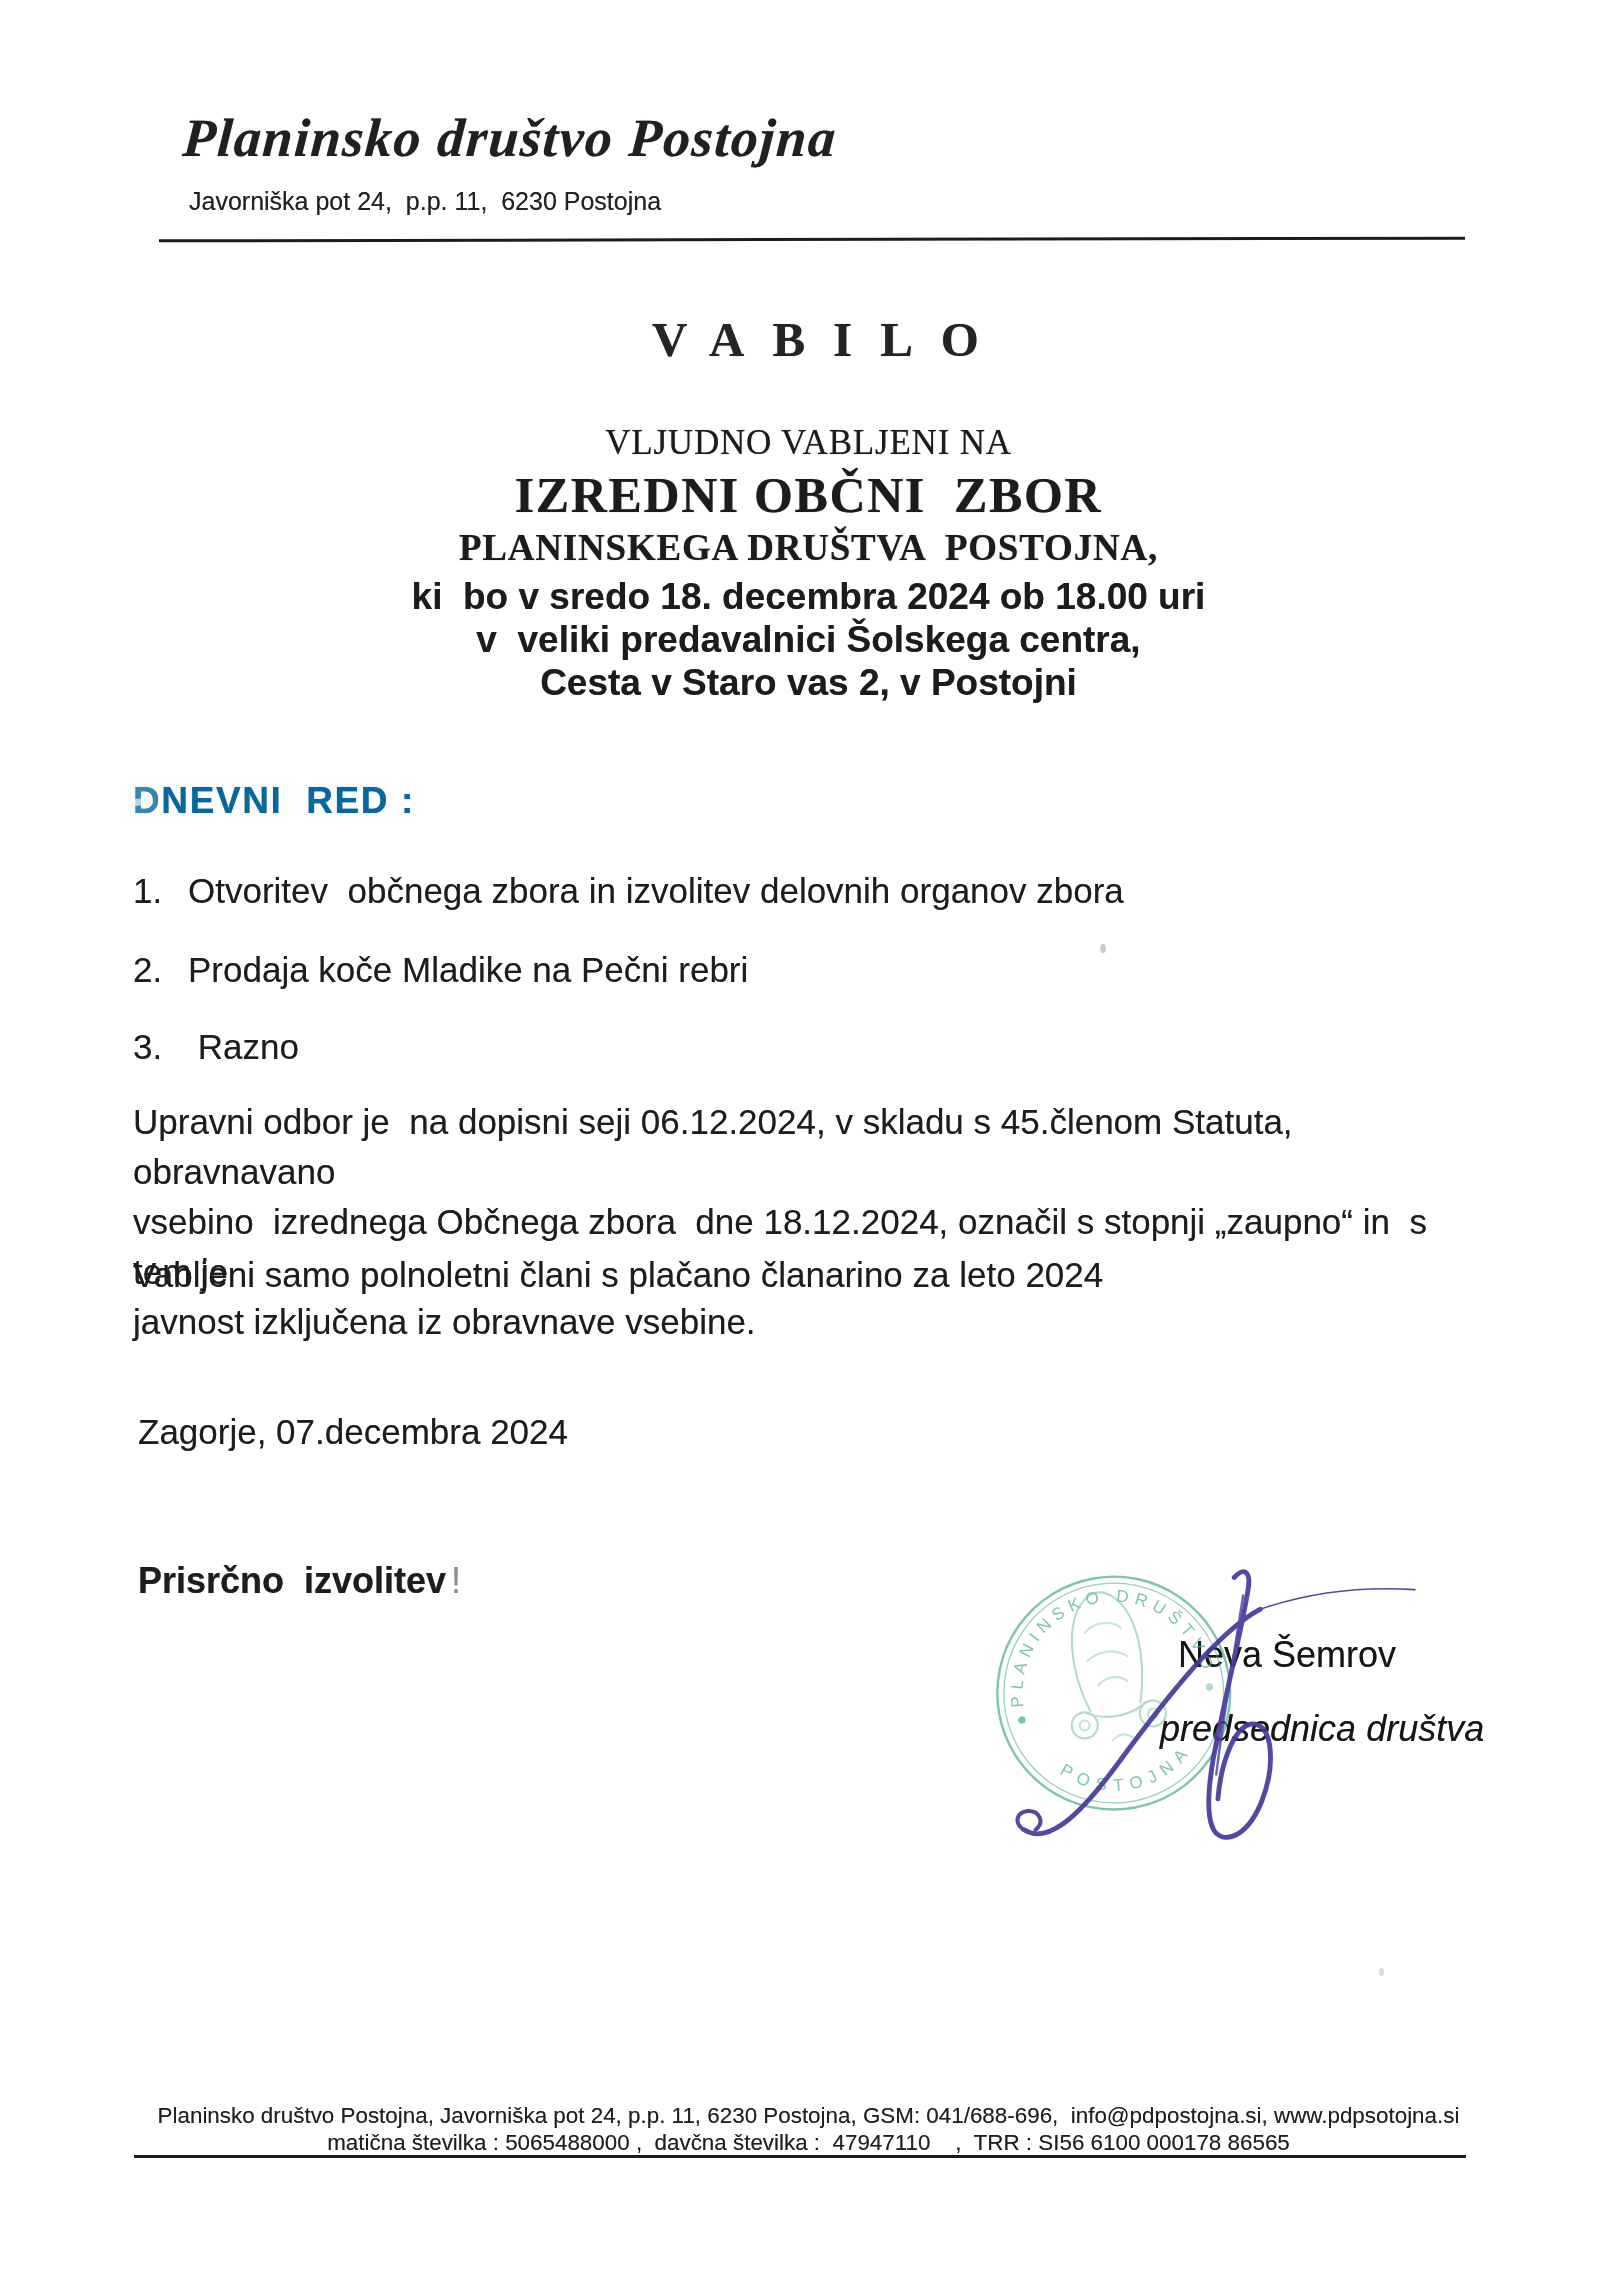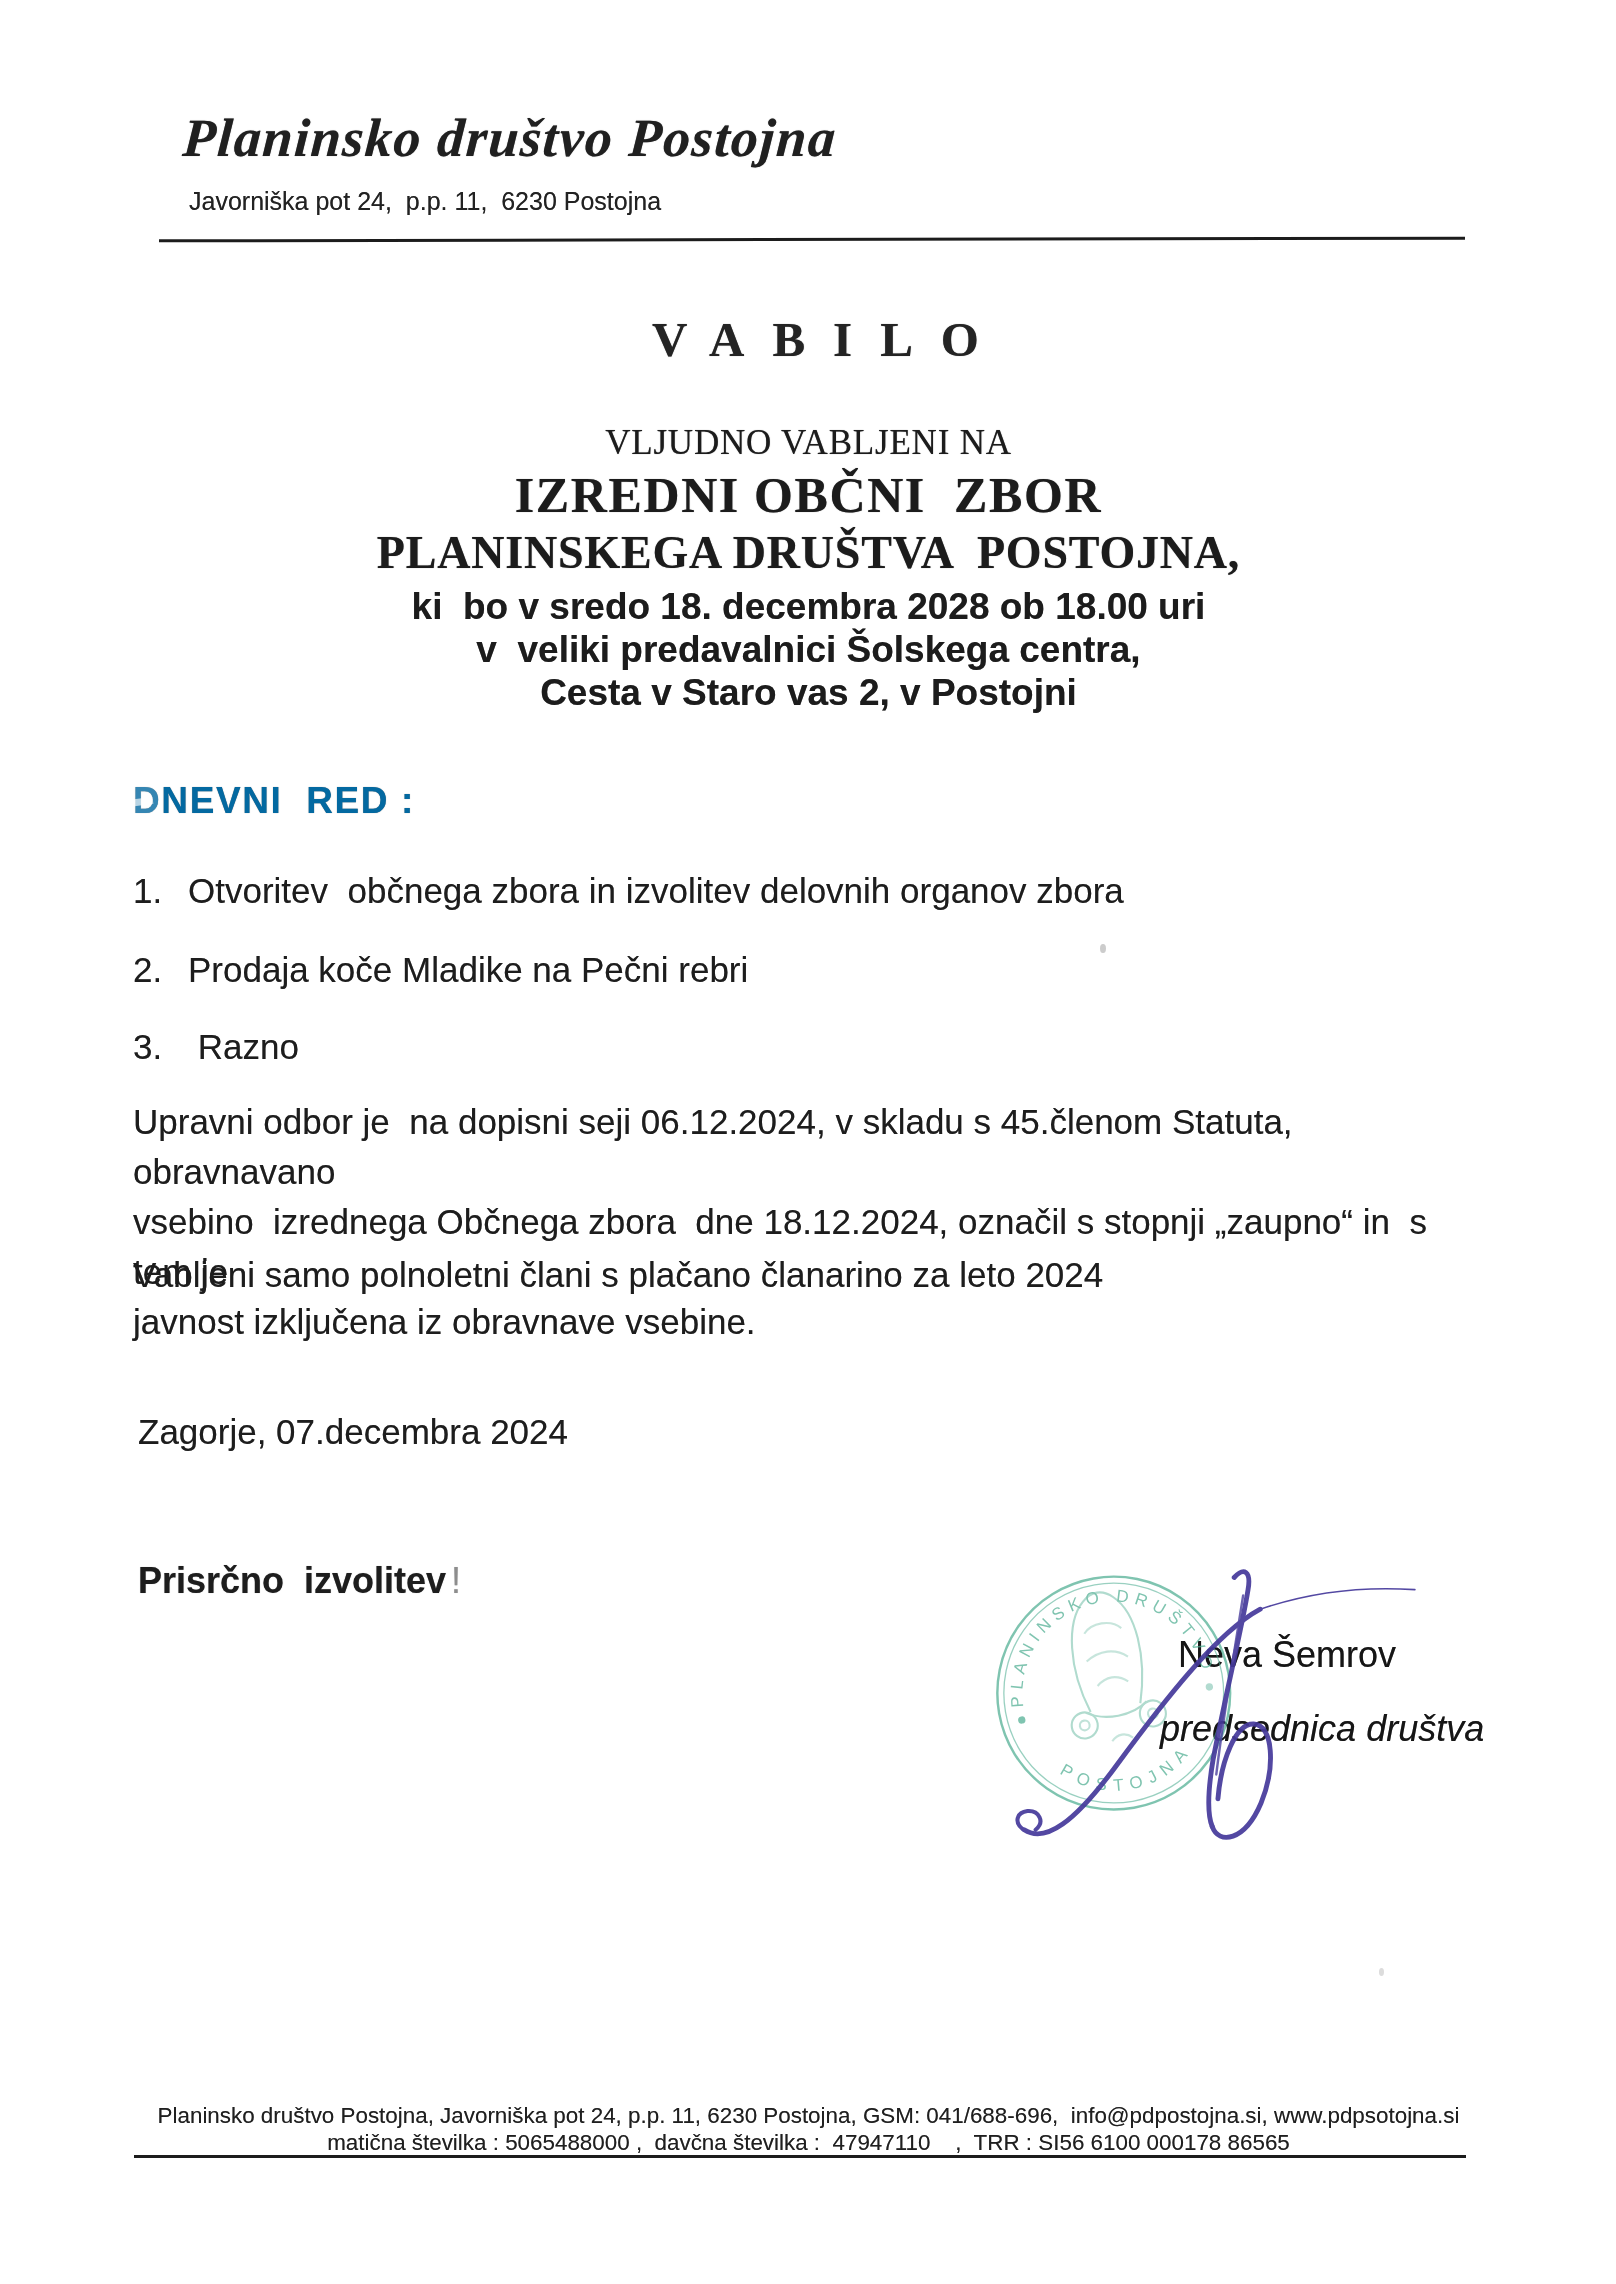--- a/index.html
+++ b/index.html
@@ -52,21 +52,21 @@
     font-size:35px;letter-spacing:0.8px;margin-bottom:3.3px;
     text-shadow:0 0 0.8px rgba(0,0,0,.6);
   }
   .invite .l2{
     font-family:"Liberation Serif", serif;font-weight:700;
     font-size:50px;letter-spacing:1.6px;margin-bottom:1.6px;
     text-shadow:0 0 0.8px rgba(0,0,0,.6);
   }
   .invite .l3{
     font-family:"Liberation Serif", serif;font-weight:700;
-    font-size:46px;letter-spacing:0.8px;margin-bottom:6.5px;
+    font-size:37px;letter-spacing:0.8px;margin-bottom:6.5px;
     text-shadow:0 0 0.8px rgba(0,0,0,.6);
   }
   .invite .lb{
     font-weight:700;font-size:37px;line-height:43px;
     text-shadow:0 0 0.5px rgba(0,0,0,.5);
   }
 
   
   .agenda-heading{
     left:133px;top:780px;
@@ -132,21 +132,21 @@
   <div class="abs org-name">Planinsko društvo Postojna</div>
   <div class="abs org-address keep">Javorniška pot 24,  p.p. 11,  6230 Postojna</div>
   <div class="abs rule rule-top"></div>
 
   <div class="abs doc-title">VABILO</div>
 
   <div class="abs invite">
     <div class="l1 keep">VLJUDNO VABLJENI NA</div>
     <div class="l2 keep">IZREDNI OBČNI  ZBOR</div>
     <div class="l3 keep">PLANINSKEGA DRUŠTVA  POSTOJNA,</div>
-    <div class="lb keep">ki  bo v sredo 18. decembra 2028 ob 18.00 uri</div>
+    <div class="lb keep">ki  bo v sredo 18. decembra 2024 ob 18.00 uri</div>
     <div class="lb keep">v  veliki predavalnici Šolskega centra,</div>
     <div class="lb keep">Cesta v Staro vas 2, v Postojni</div>
   </div>
 
   <div class="abs agenda-heading keep"><span class="broken-d">D</span><span class="keep">NEVNI  RED :</span></div>
 
   <div class="abs agenda-item item-1">
     <span class="num">1.</span>
     <span class="txt keep">Otvoritev  občnega zbora in izvolitev delovnih organov zbora</span>
   </div>

